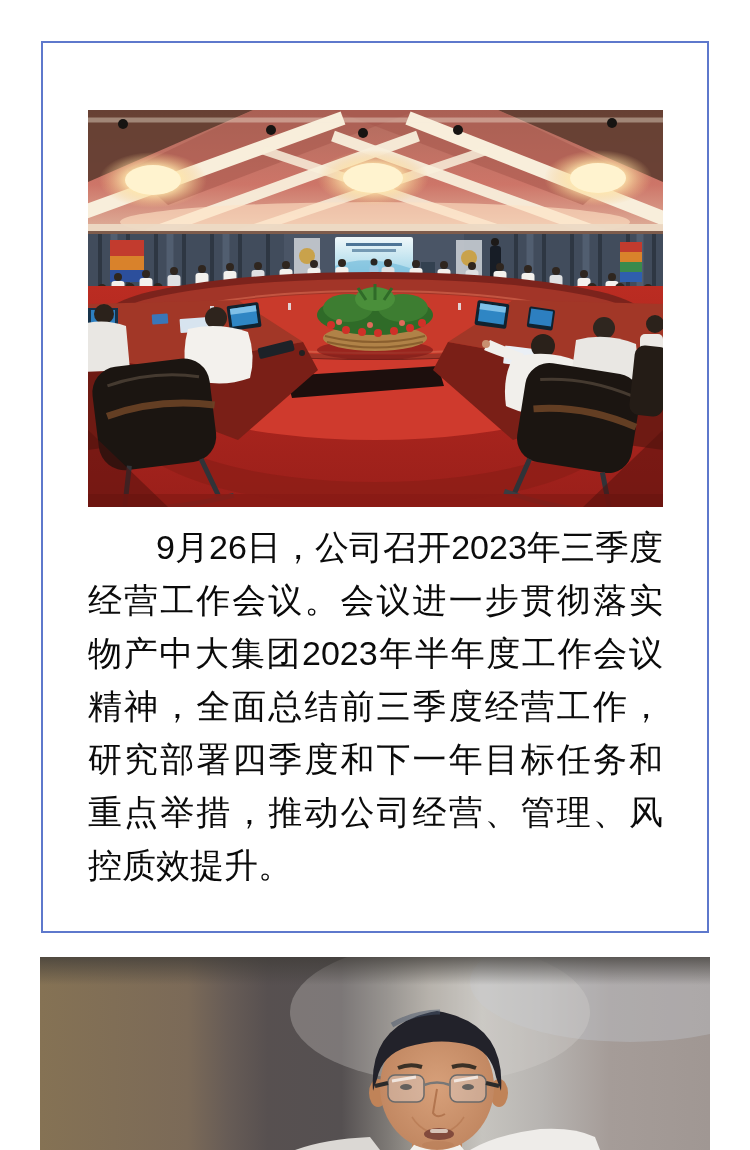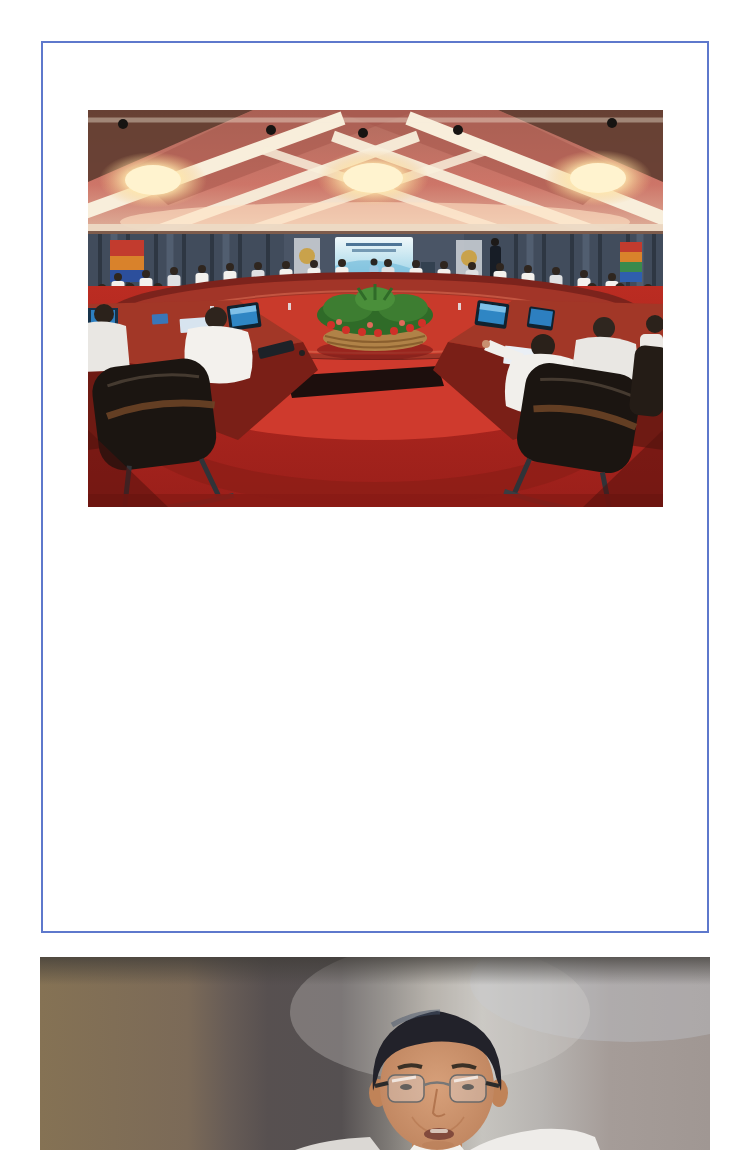--- a/index.html
+++ b/index.html
@@ -349,20 +349,21 @@
           </g>
           <rect x="544" y="236" width="34" height="70" rx="10" fill="#241c16" transform="rotate(6 561 271)"></rect>
         </g>
 
         <rect x="0" y="384" width="575" height="13" fill="#8a1b15" opacity="0.9"></rect>
         <path d="M0,320 L80,397 L0,397 Z" fill="#4f100c" opacity="0.5"></path>
         <path d="M575,320 L495,397 L575,397 Z" fill="#4f100c" opacity="0.5"></path>
       </svg>
     </div>
 
+    <p class="para">9月26日，公司召开2023年三季度经营工作会议。会议进一步贯彻落实物产中大集团2023年半年度工作会议精神，全面总结前三季度经营工作，研究部署四季度和下一年目标任务和重点举措，推动公司经营、管理、风控质效提升。</p>
   </div>
 
   <div class="speaker">
     <svg viewBox="0 0 670 193" preserveAspectRatio="none">
       <defs>
         <linearGradient id="bg2" x1="0" y1="0" x2="1" y2="0">
           <stop offset="0" stop-color="#857254"></stop>
           <stop offset="0.22" stop-color="#7b6a58"></stop>
           <stop offset="0.28" stop-color="#675c56"></stop>
           <stop offset="0.34" stop-color="#575050"></stop>

